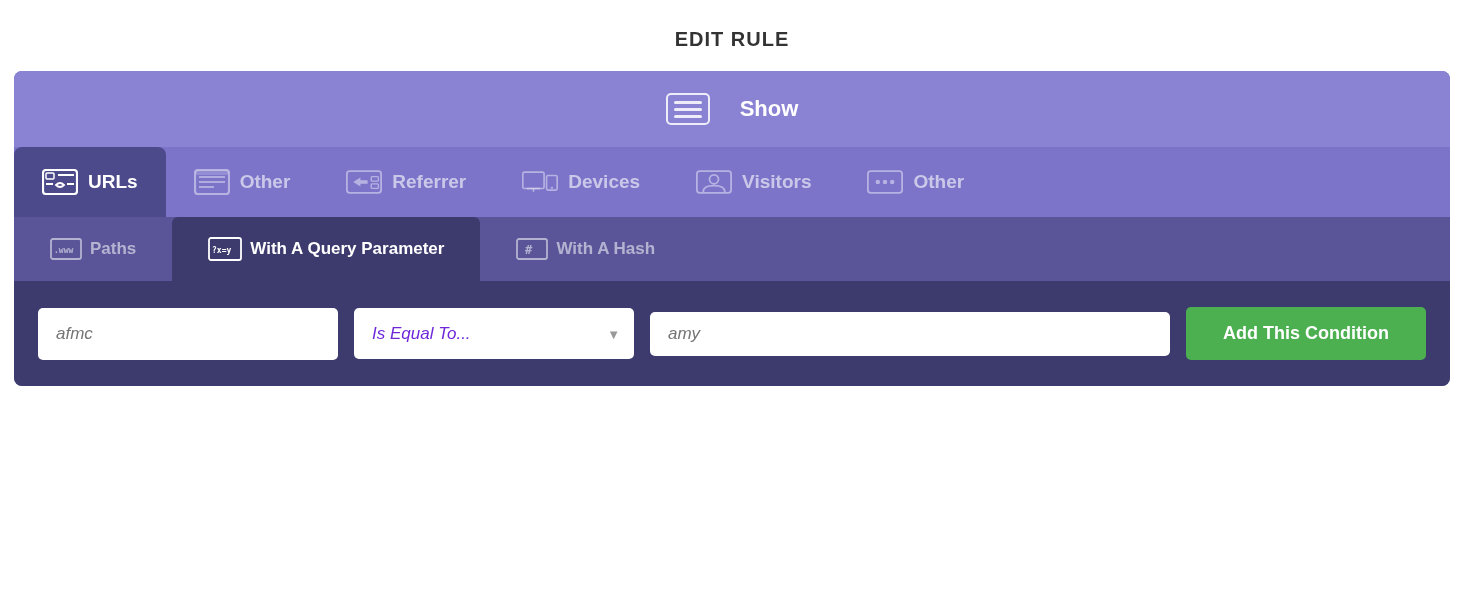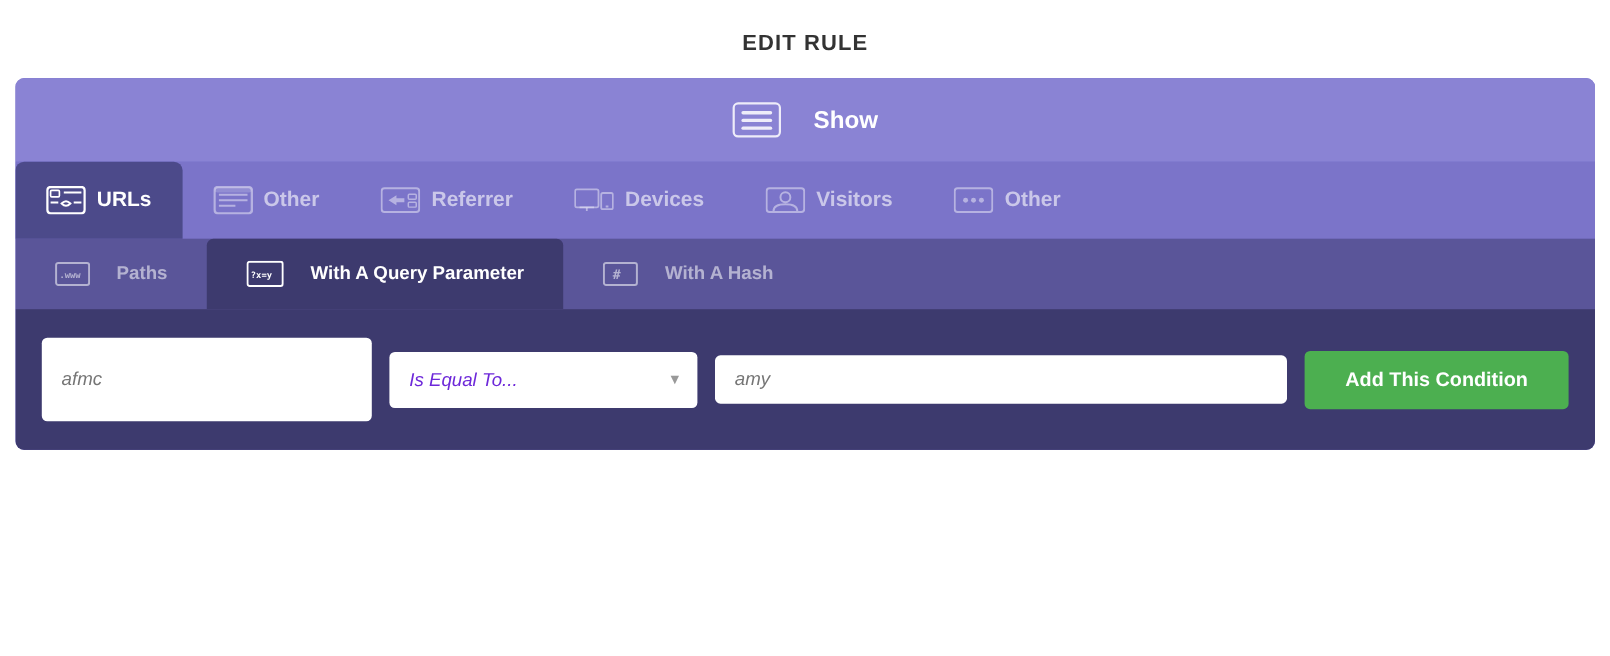--- a/index.html
+++ b/index.html
@@ -104,21 +104,21 @@
     
     .sub-tabs-row {
       background: #5a5599;
       display: flex;
       align-items: stretch;
     }
 
     .sub-tab {
       display: flex;
       align-items: center;
-      gap: 24px;
+      gap: 8px;
       padding: 20px 36px;
       color: rgba(255,255,255,0.55);
       font-size: 17px;
       font-weight: 600;
       cursor: pointer;
       border-radius: 6px 6px 0 0;
     }
 
     .sub-tab.active {
       background: #3d3a6e;
@@ -131,21 +131,21 @@
       display: flex;
       align-items: center;
       gap: 16px;
       padding: 26px 24px;
     }
 
     .condition-input {
       background: #fff;
       border: none;
       border-radius: 5px;
-      padding: 28px 18px;
+      padding: 16px 18px;
       font-size: 17px;
       font-style: italic;
       color: #0f172a;
       outline: none;
       width: 300px;
     }
 
     .condition-select-wrapper {
       position: relative;
       width: 280px;

